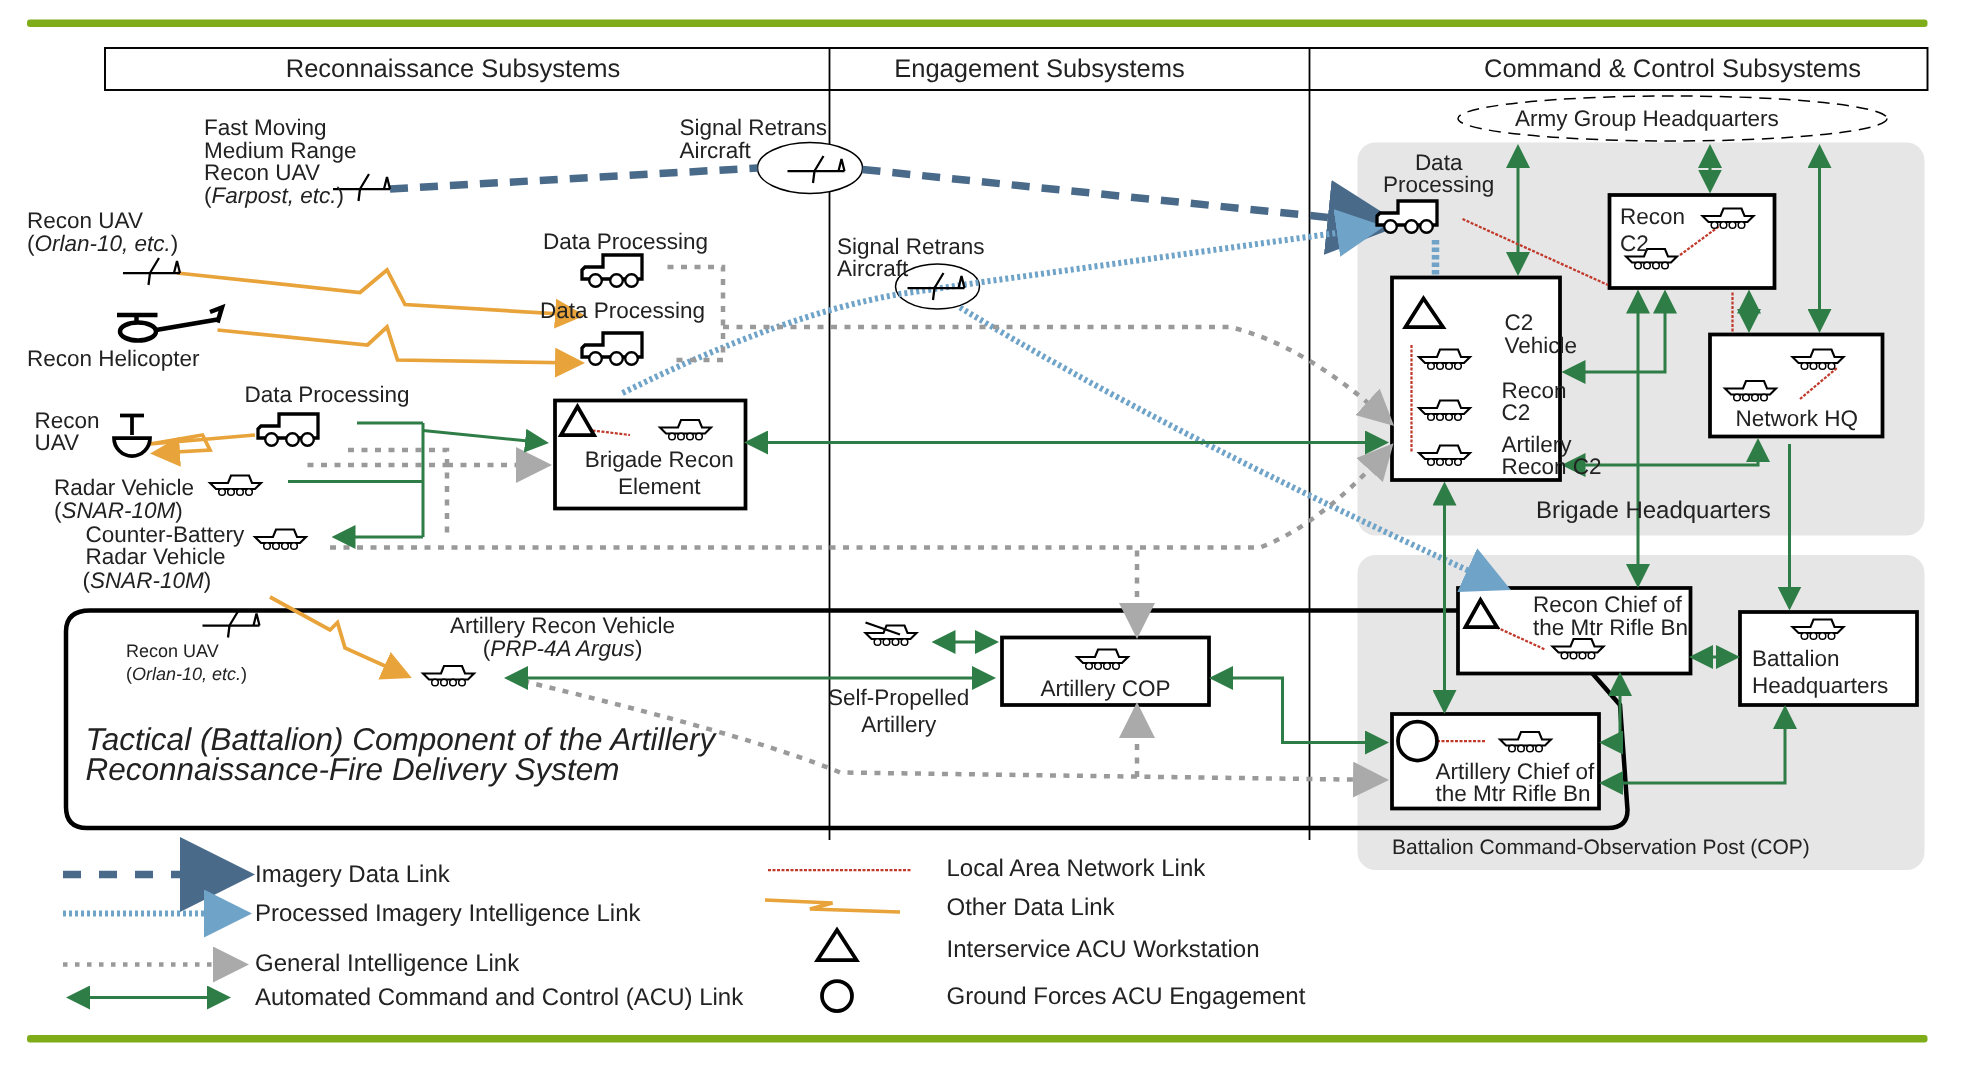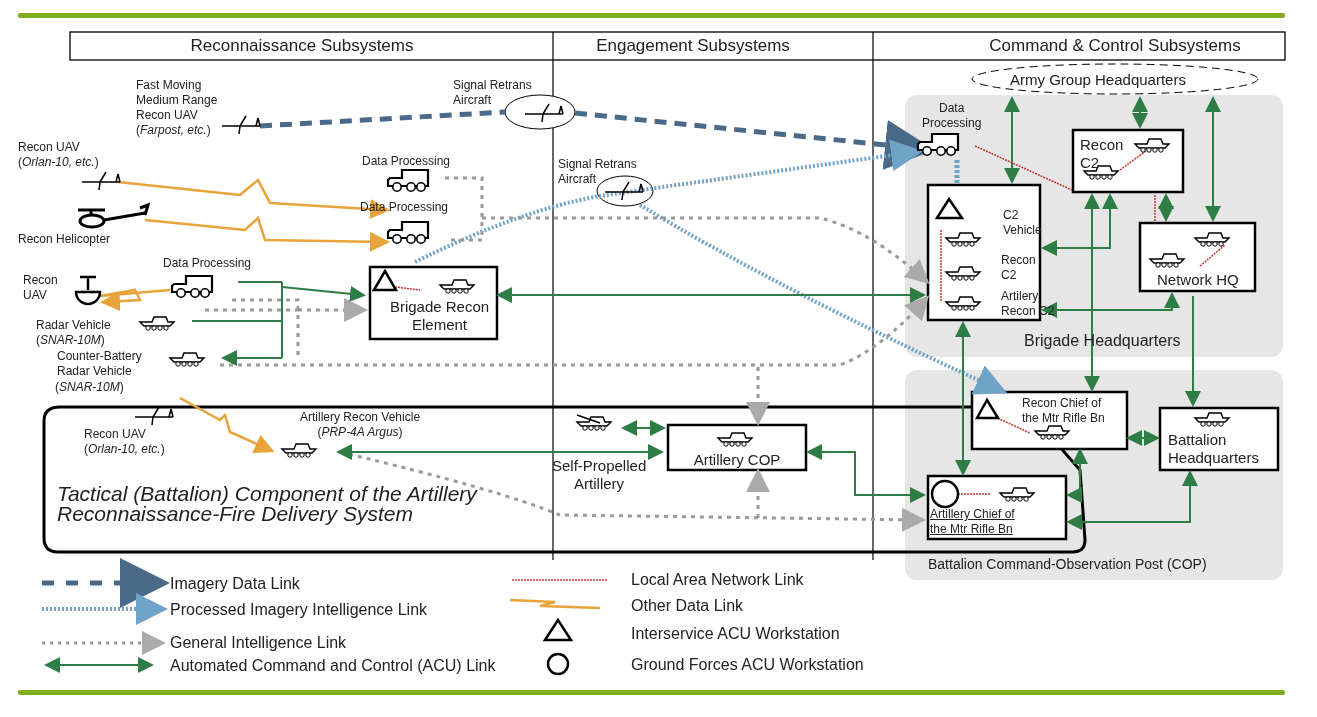--- a/index.html
+++ b/index.html
@@ -1,19 +1,19 @@
 <!DOCTYPE html>
 <html><head>
 <meta charset="utf-8">
 <style>
   html,body{margin:0;padding:0;background:#fff;}
   body{width:1317px;height:717px;position:relative;overflow:hidden;font-family:"Liberation Sans",sans-serif;color:#222;}
   .bar{position:absolute;left:18px;width:1267px;height:5px;background:#7fad1a;border-radius:2px;}
   svg{position:absolute;left:0;top:0;}
-  .t{position:absolute;font-size:12px;line-height:15px;white-space:nowrap;}
+  .t{position:absolute;font-size:15px;line-height:15px;white-space:nowrap;}
   .hdr{position:absolute;top:32px;height:28px;line-height:28px;font-size:17px;text-align:center;}
   .it{font-style:italic;}
   .big{font-size:15px;line-height:18px;}
   .lg{position:absolute;font-size:16px;line-height:16px;white-space:nowrap;}
 </style>
 </head>
 <body>
 
 <div class="bar" style="top:13px;"></div>
 <div class="bar" style="top:690px;"></div>
@@ -264,21 +264,21 @@
 <div class="t big" style="left:1157px;top:271px;">Network HQ</div>
 <div class="t" style="left:1024px;top:333px;font-size:16px;">Brigade Headquarters</div>
 <div class="t" style="left:1022px;top:396px;">
     <div>Recon Chief of</div>
     <div>the Mtr Rifle Bn</div>
   </div>
 <div class="t big" style="left:1168px;top:431px;">
     <div>Battalion</div>
     <div>Headquarters</div>
   </div>
-<div class="t" style="left:930px;top:507px;text-decoration:underline;">
+<div class="t" style="left:957px;top:507px;">
     <div>Artillery Chief of</div>
     <div>the Mtr Rifle Bn</div>
   </div>
 <div class="t" style="left:928px;top:557px;font-size:14px;">Battalion Command-Observation Post  (COP)</div>
 
 <div class="t" style="left:84px;top:427px;font-size:12px;">
     <div>Recon UAV</div>
     <div>(<span class="it">Orlan-10, etc.</span>)</div>
   </div>
 <div class="t" style="left:300px;top:410px;text-align:center;">
@@ -290,13 +290,13 @@
     <div>Reconnaissance-Fire Delivery System</div>
 </div>
 
 <div class="lg" style="left:170px;top:576px;">Imagery Data Link</div>
 <div class="lg" style="left:170px;top:602px;">Processed Imagery Intelligence Link</div>
 <div class="lg" style="left:170px;top:635px;">General Intelligence Link</div>
 <div class="lg" style="left:170px;top:658px;">Automated Command and Control (ACU) Link</div>
 <div class="lg" style="left:631px;top:572px;">Local Area Network Link</div>
 <div class="lg" style="left:631px;top:598px;">Other Data Link</div>
 <div class="lg" style="left:631px;top:626px;">Interservice ACU Workstation</div>
-<div class="lg" style="left:631px;top:657px;">Ground Forces ACU Workstation</div>
+<div class="lg" style="left:631px;top:657px;">Ground Forces ACU Engagement</div>
 
 </body></html>

